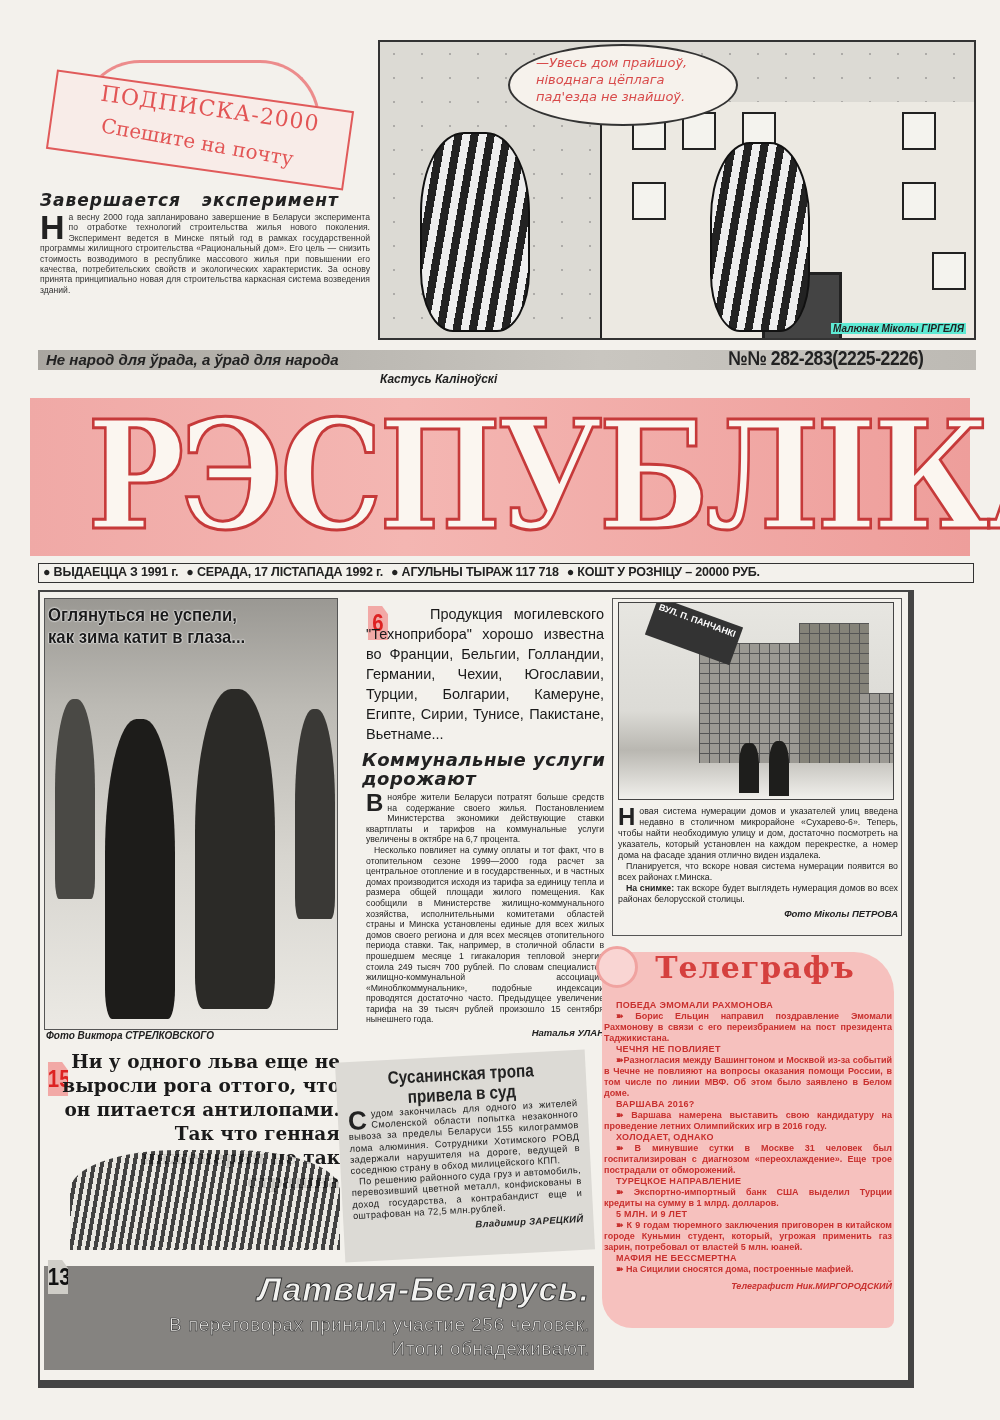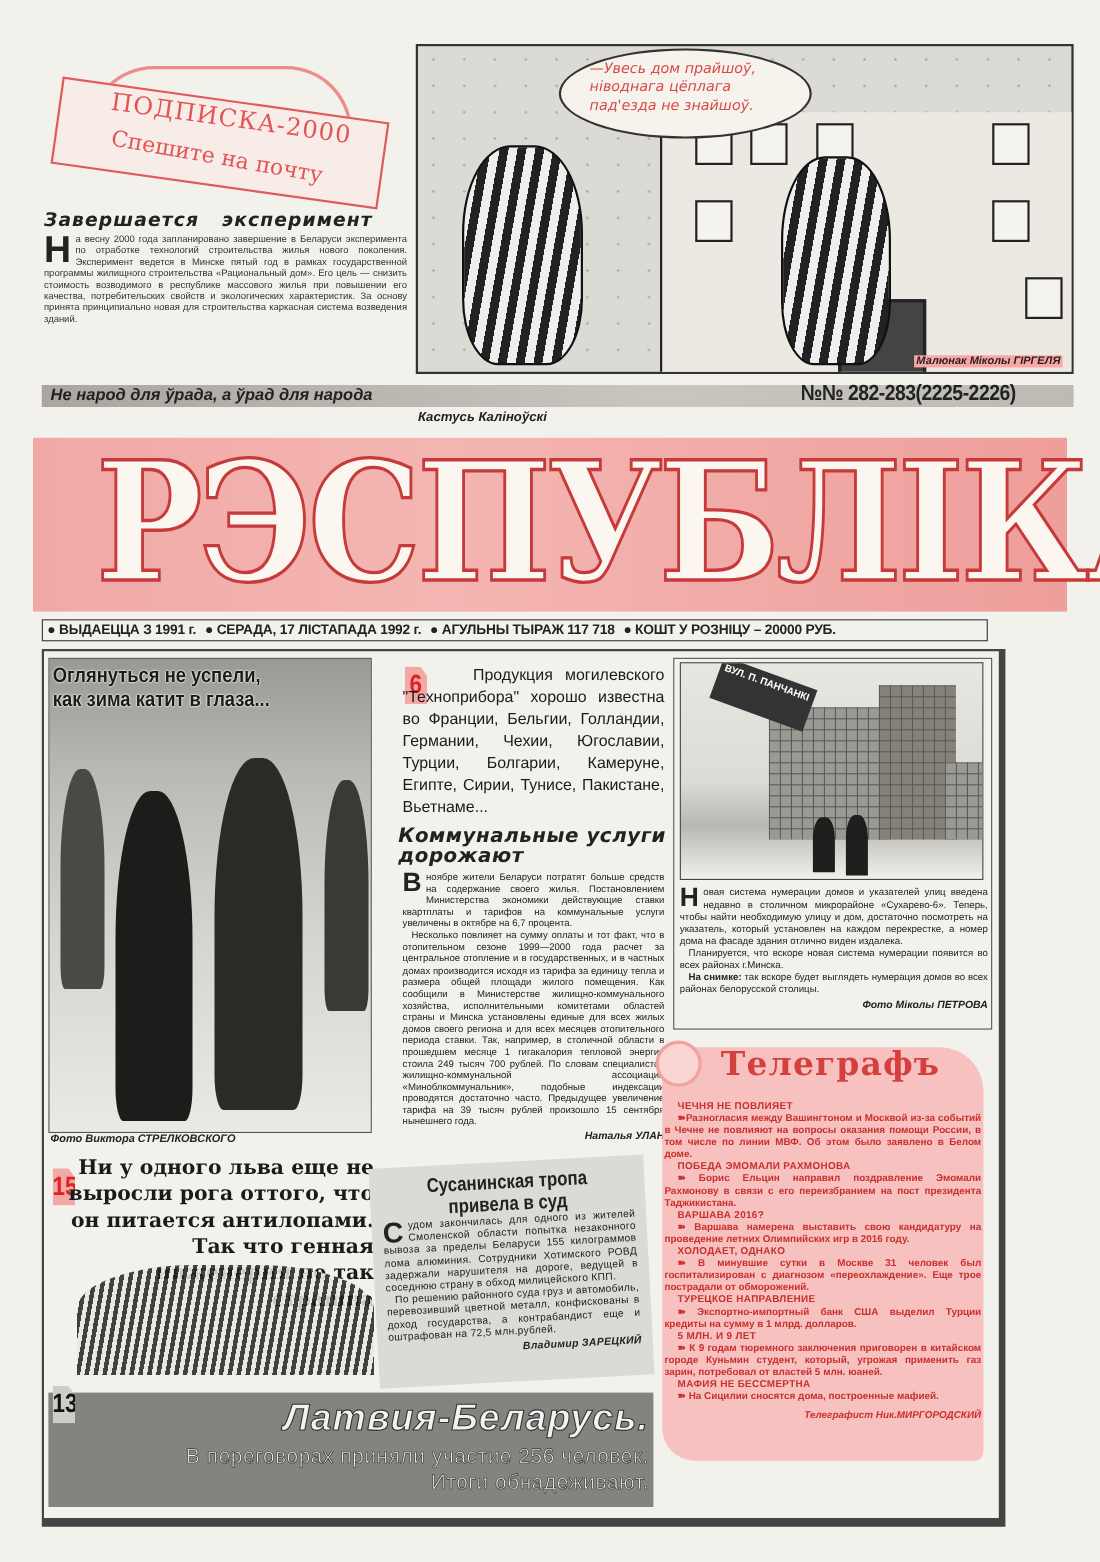--- a/index.html
+++ b/index.html
@@ -22,34 +22,34 @@
   .indent { text-indent: 8px; }
 
   
   .cartoon { left: 378px; top: 40px; width: 598px; height: 300px; border: 2px solid #333; background: #dcdad4; overflow: hidden; }
   .cartoon .snow { position: absolute; inset: 0; background-image: radial-gradient(#555 1px, transparent 1.5px); background-size: 28px 24px; opacity: .35; }
   .cartoon .bldg { position: absolute; left: 220px; top: 60px; width: 376px; height: 240px; background: #ece9e2; border-left: 2px solid #222; }
   .cartoon .win { position: absolute; width: 34px; height: 38px; border: 2px solid #222; background: #f4f3ee; }
   .cartoon .door { position: absolute; left: 160px; top: 170px; width: 80px; height: 100px; border: 3px solid #222; background: #444; }
   .cartoon .cat { position: absolute; border-radius: 40% 40% 30% 30%; background: repeating-linear-gradient(100deg, #222 0 8px, #eee 8px 16px); border: 2px solid #111; }
   .bubble { position: absolute; left: 128px; top: 2px; width: 230px; height: 82px; border: 2px solid #333; border-radius: 50%; background: #f6f2ec; padding: 8px 14px 0 26px; font-family: "DejaVu Sans", sans-serif; font-style: italic; color: #d84a4a; font-size: 13px; line-height: 17px; }
-  .credit { right: 8px; bottom: 4px; font-size: 10px; font-style: italic; font-weight: bold; color: #222; background: #fca5a5; padding: 0 2px; }
+  .credit { right: 8px; bottom: 4px; font-size: 10px; font-style: italic; font-weight: bold; color: #222; background: #5eead4; padding: 0 2px; }
 
   
   .motto-bar { left: 38px; top: 350px; width: 938px; height: 20px; background: linear-gradient(90deg,#a9a6a0,#c9c6c0 60%, #bdbab4); }
   .motto { left: 46px; top: 350px; font-size: 15px; font-style: italic; font-weight: bold; color: #222; line-height: 20px; }
   .issue { left: 728px; top: 347px; font-size: 20px; font-weight: bold; color: #222; font-family: "Liberation Sans", sans-serif; letter-spacing: -0.5px; transform: scaleX(0.88); transform-origin: left; }
   .motto-author { left: 380px; top: 372px; font-size: 12px; font-style: italic; font-weight: bold; color: #222; }
 
   
   .masthead-bg { left: 30px; top: 398px; width: 940px; height: 158px; background: linear-gradient(90deg,#f0a9a6,#f4b6b2 40%,#ee9e9b); }
   .masthead { left: 20px; top: 380px; width: 960px; text-align: center; font-family: "DejaVu Serif", serif; font-weight: bold; font-size: 150px; letter-spacing: -4px; color: #fbf6f0; -webkit-text-stroke: 3px #c63a3a; line-height: 190px; transform: scaleX(0.86); transform-origin: center; }
 
   
-  .infobar { left: 38px; top: 563px; width: 860px; height: 20px; border: 1.5px solid #333; font-size: 12.5px; font-weight: bold; line-height: 17px; padding-left: 4px; white-space: nowrap; letter-spacing: -0.2px; display: flex; gap: 8px; }
+  .infobar { left: 38px; top: 563px; width: 936px; height: 20px; border: 1.5px solid #333; font-size: 12.5px; font-weight: bold; line-height: 17px; padding-left: 4px; white-space: nowrap; letter-spacing: -0.2px; display: flex; gap: 8px; }
 
   
   .frame { left: 38px; top: 590px; width: 876px; height: 798px; border: 2px solid #444; border-right-width: 6px; border-bottom-width: 8px; }
 
   
   .photo1 { left: 44px; top: 598px; width: 294px; height: 432px; background: linear-gradient(180deg,#9a9893 0%,#bcbab4 25%,#d7d5cf 60%,#ebe9e4 100%); overflow: hidden; border: 1px solid #555; }
   .photo1 .fig { position: absolute; background: #1d1c1a; border-radius: 45% 45% 10% 10%; }
   .photo1-title { left: 48px; top: 604px; font-size: 19px; font-weight: bold; color: #1a1a1a; line-height: 22px; text-shadow: 0 0 2px #fff, 0 0 2px #fff; transform: scaleX(0.88); transform-origin: left; white-space: nowrap; }
   .photo1-credit { left: 46px; top: 1030px; font-size: 10px; font-style: italic; font-weight: bold; }
 
@@ -183,26 +183,26 @@
   <p class="indent">Планируется, что вскоре новая система нумерации появится во всех районах г.Минска.</p>
   <p class="indent"><b>На снимке:</b><span> так вскоре будет выглядеть нумерация домов во всех районах белорусской столицы.</span></p>
   <p class="author">Фото Міколы ПЕТРОВА</p>
 </div>
 
 <div class="abs tele-bg"></div>
 <div class="abs tele-scroll"></div>
 <div class="abs tele-title">Телеграфъ</div>
 <div class="abs tele-body">
   <div>
+      <div class="hd">ПОБЕДА ЭМОМАЛИ РАХМОНОВА</div>
+      <div class="tx">➽ Борис Ельцин направил поздравление Эмомали Рахмонову в связи с его переизбранием на пост президента Таджикистана.</div>
+    </div>
+  <div>
       <div class="hd">ЧЕЧНЯ НЕ ПОВЛИЯЕТ</div>
       <div class="tx">➽Разногласия между Вашингтоном и Москвой из-за событий в Чечне не повлияют на вопросы оказания помощи России, в том числе по линии МВФ. Об этом было заявлено в Белом доме.</div>
-    </div>
-  <div>
-      <div class="hd">ПОБЕДА ЭМОМАЛИ РАХМОНОВА</div>
-      <div class="tx">➽ Борис Ельцин направил поздравление Эмомали Рахмонову в связи с его переизбранием на пост президента Таджикистана.</div>
     </div>
   <div>
       <div class="hd">ВАРШАВА 2016?</div>
       <div class="tx">➽ Варшава намерена выставить свою кандидатуру на проведение летних Олимпийских игр в 2016 году.</div>
     </div>
   <div>
       <div class="hd">ХОЛОДАЕТ, ОДНАКО</div>
       <div class="tx">➽ В минувшие сутки в Москве 31 человек был госпитализирован с диагнозом «переохлаждение». Еще трое пострадали от обморожений.</div>
     </div>
   <div>

